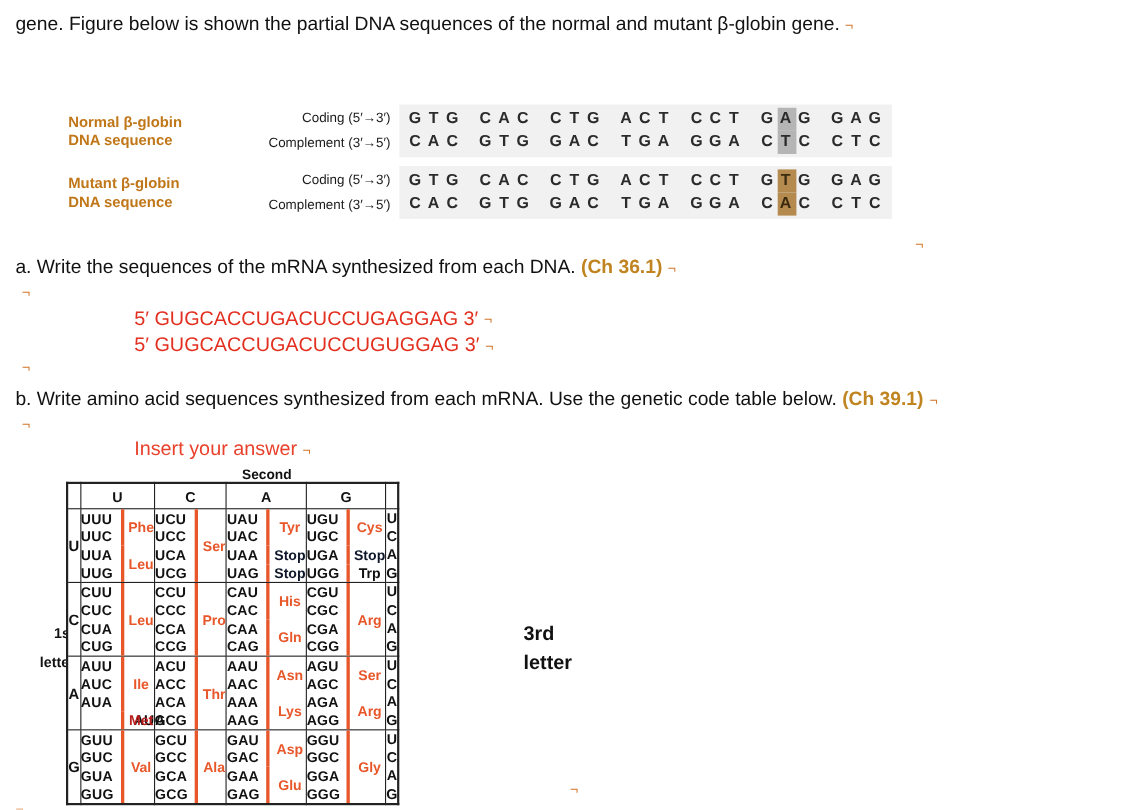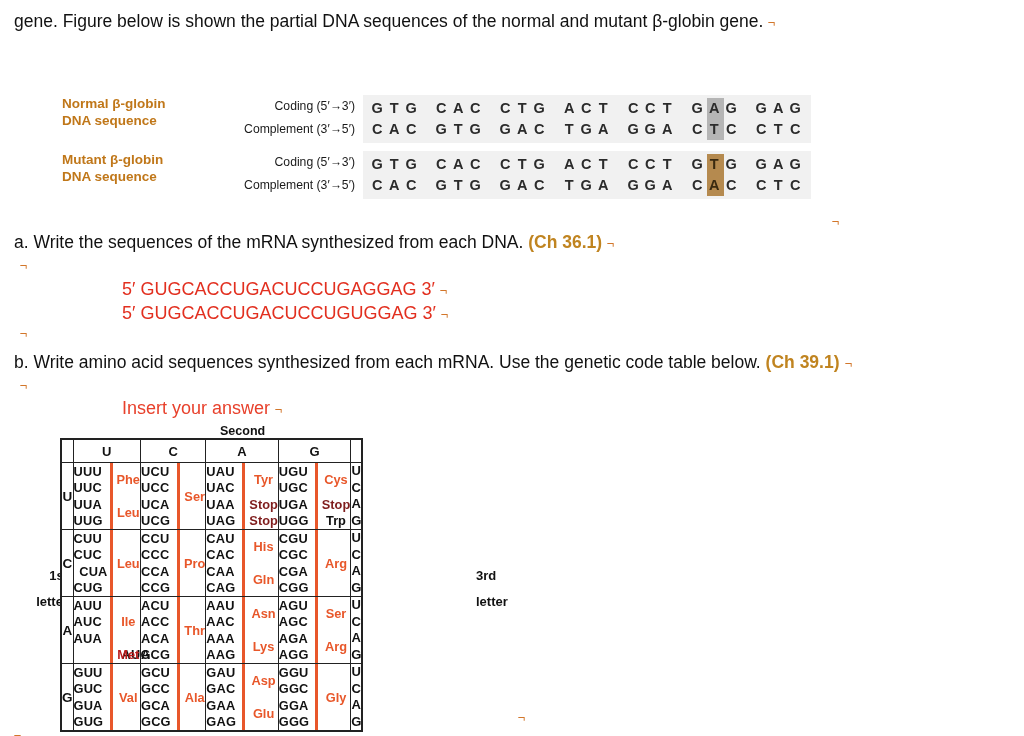--- a/index.html
+++ b/index.html
@@ -47,20 +47,21 @@
   
   #dna-figure {
     position: absolute;
     left: 62px;
     top: 95px;
     width: 745px;
   }
   .dna-block {
     position: relative;
     display: flex;
+    align-items: center;
     height: 48px;
   }
   .dna-block + .dna-block { margin-top: 8px; }
   .dna-title {
     width: 145px;
     color: #c07719;
     font-weight: bold;
     font-size: 13.5px;
     line-height: 17px;
     flex: 0 0 145px;
@@ -149,21 +150,21 @@
     font-weight: bold;
     color: #111;
     line-height: 26px;
     text-align: right;
     width: 44px;
   }
   #third-letter-label {
     position: absolute;
     left: 456px;
     top: 139px;
-    font-size: 13px;
+    font-size: 18px;
     font-weight: bold;
     color: #111;
     line-height: 26px;
     width: 60px;
   }
   table.codon-table {
     position: absolute;
     left: 40px;
     top: 14px;
     border-collapse: collapse;
@@ -220,21 +221,21 @@
     justify-self: center;
     height: 100%;
   }
   .aa {
     font-size: 12.8px;
     font-weight: bold;
     color: #e8572a;
     text-align: center;
     padding-left: 2px;
   }
-  .aa.stop { color: #7f1d1d; }
+  .aa.stop { color: #0f172a; }
   .aa.trp  { color: #111111; }
   .aa.met  { color: #b91c1c; }
 </style>
 </head>
 <body>
 
 <div id="intro-paragraph">
   <div>
     <span>gene. Figure below is shown the partial DNA sequences of the normal and mutant β-globin gene.</span><span class="pmark">⌐</span>
   </div>
@@ -521,21 +522,21 @@
             <div>A</div>
             <div>G</div>
           </td>
         </tr>
         <tr>
           <td class="firstletter-cell">C</td>
           <td class="codon-cell">
             <div class="grid2">
               <div class="cod" style="grid-area: 1 / 1;">CUU</div>
               <div class="cod" style="grid-area: 2 / 1;">CUC</div>
-              <div class="cod" style="grid-area: 3 / 1; text-align: right;">CUA</div>
+              <div class="cod" style="grid-area: 3 / 1;">CUA</div>
               <div class="cod" style="grid-area: 4 / 1;">CUG</div>
               <div class="bar" style="grid-area: 1 / 2 / span 4;"></div>
               <div class="aa" style="grid-area: 1 / 3 / span 4;">Leu</div>
             </div>
           </td>
           <td class="codon-cell">
             <div class="grid2">
               <div class="cod" style="grid-area: 1 / 1;">CCU</div>
               <div class="cod" style="grid-area: 2 / 1;">CCC</div>
               <div class="cod" style="grid-area: 3 / 1;">CCA</div>

